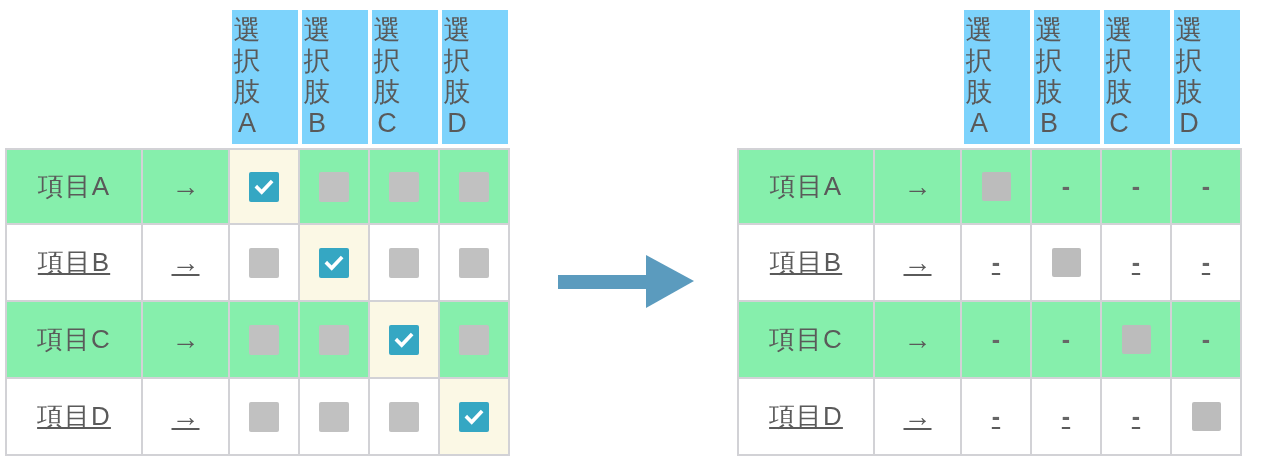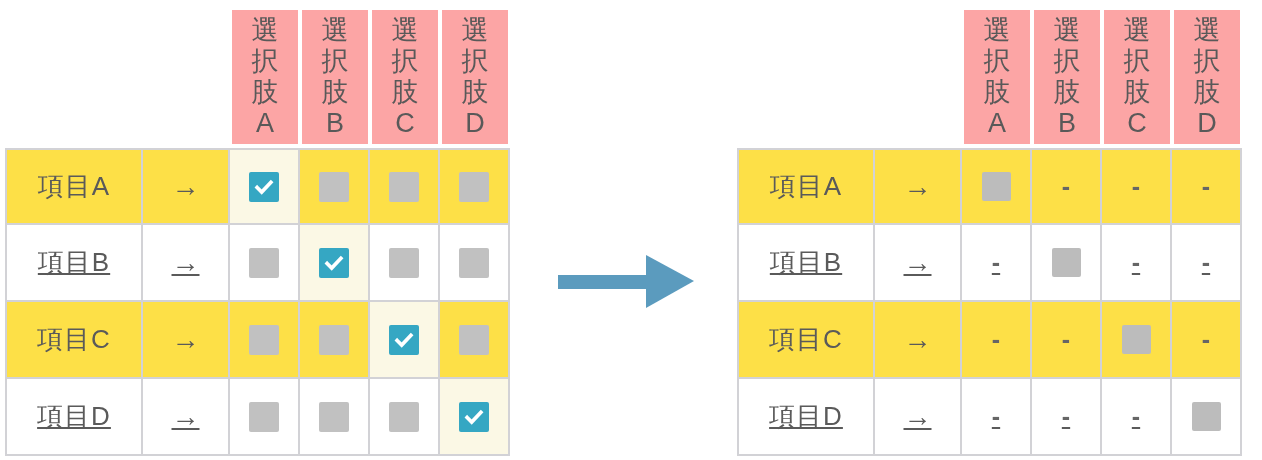--- a/index.html
+++ b/index.html
@@ -24,24 +24,23 @@
     grid-template-columns: 138px 87px 70px 70px 70px 70px;
     grid-template-rows: 138px 77px 77px 77px 77px;
   }
   .matrix.left  { left: 5px; }
   .matrix.right { left: 737px; }
 
   .header-spacer { grid-column: 1 / 3; }
 
   .colhead {
     margin: 0 2px 4px 2px;
-    background: #fca5a5;
+    background: #7dd3fc;
     display: flex;
     align-items: center;
-    justify-content: center;
   }
   .colhead .vtext {
     display: inline-block;
     width: 1.12em;
     font-size: 27px;
     line-height: 1.15;
     text-align: center;
     word-break: break-all;
     color: #595959;
   }
@@ -50,21 +49,21 @@
     display: flex;
     align-items: center;
     justify-content: center;
     font-size: 26px;
     color: #5a5a5a;
     border-right: 2px solid #d2d2d6;
     border-bottom: 2px solid #d2d2d6;
   }
   .cell.first-col { border-left: 2px solid #d2d2d6; }
   .row-a .cell    { border-top: 2px solid #d2d2d6; }
-  .row-a .cell, .row-c .cell { background: #fde047; }
+  .row-a .cell, .row-c .cell { background: #86efac; }
   .row-b .cell, .row-d .cell { background: #ffffff; text-decoration: underline; }
 
   .rowlabel { letter-spacing: 1px; }
   .rowarrow { font-size: 28px; color: #5a5a5a; }
 
   
   .choice .box {
     width: 30px;
     height: 30px;
     border-radius: 2px;

